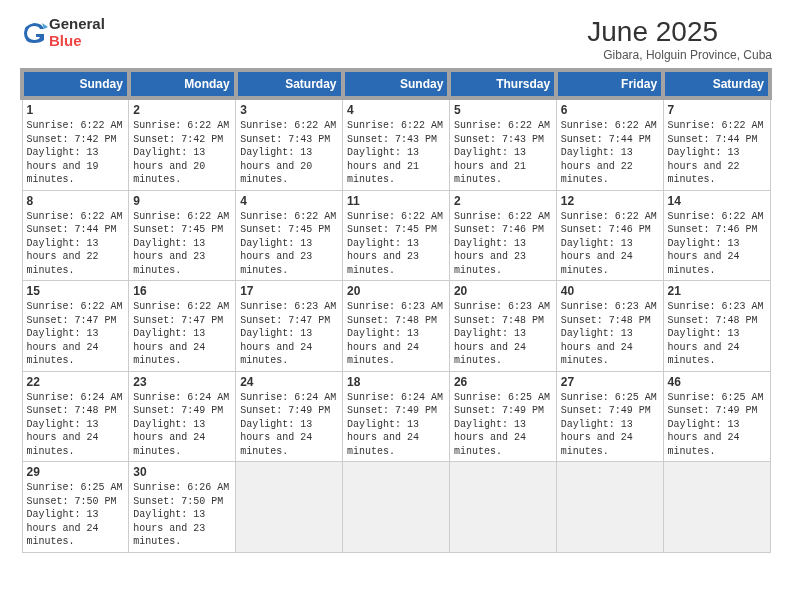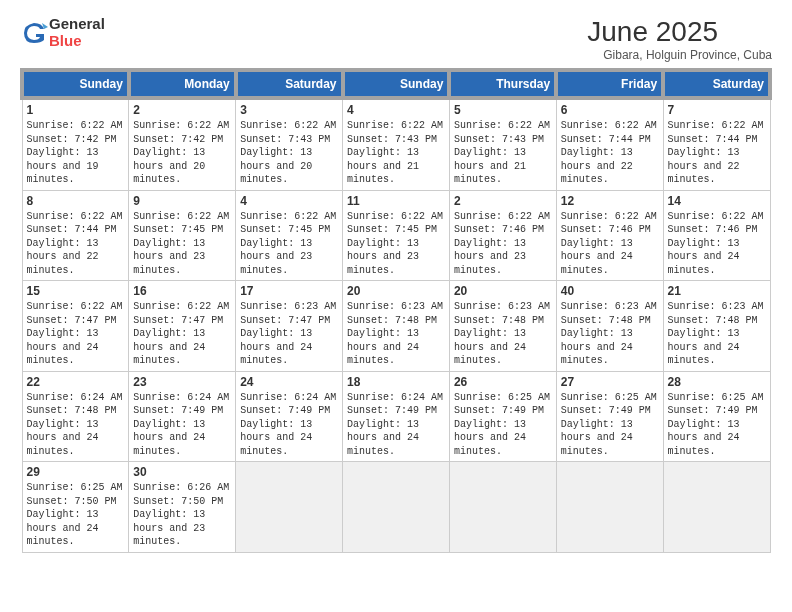--- a/index.html
+++ b/index.html
@@ -245,21 +245,21 @@
         </td>
         <td>
           <span class="day-number">26</span>
           <span class="cell-text">Sunrise: 6:25 AM<br>Sunset: 7:49 PM<br>Daylight: 13 hours and 24 minutes.</span>
         </td>
         <td>
           <span class="day-number">27</span>
           <span class="cell-text">Sunrise: 6:25 AM<br>Sunset: 7:49 PM<br>Daylight: 13 hours and 24 minutes.</span>
         </td>
         <td>
-          <span class="day-number">28</span>
+          <span class="day-number">46</span>
           <span class="cell-text">Sunrise: 6:25 AM<br>Sunset: 7:49 PM<br>Daylight: 13 hours and 24 minutes.</span>
         </td>
       </tr>
 
       <tr>
         <td>
           <span class="day-number">29</span>
           <span class="cell-text">Sunrise: 6:25 AM<br>Sunset: 7:50 PM<br>Daylight: 13 hours and 24 minutes.</span>
         </td>
         <td>

